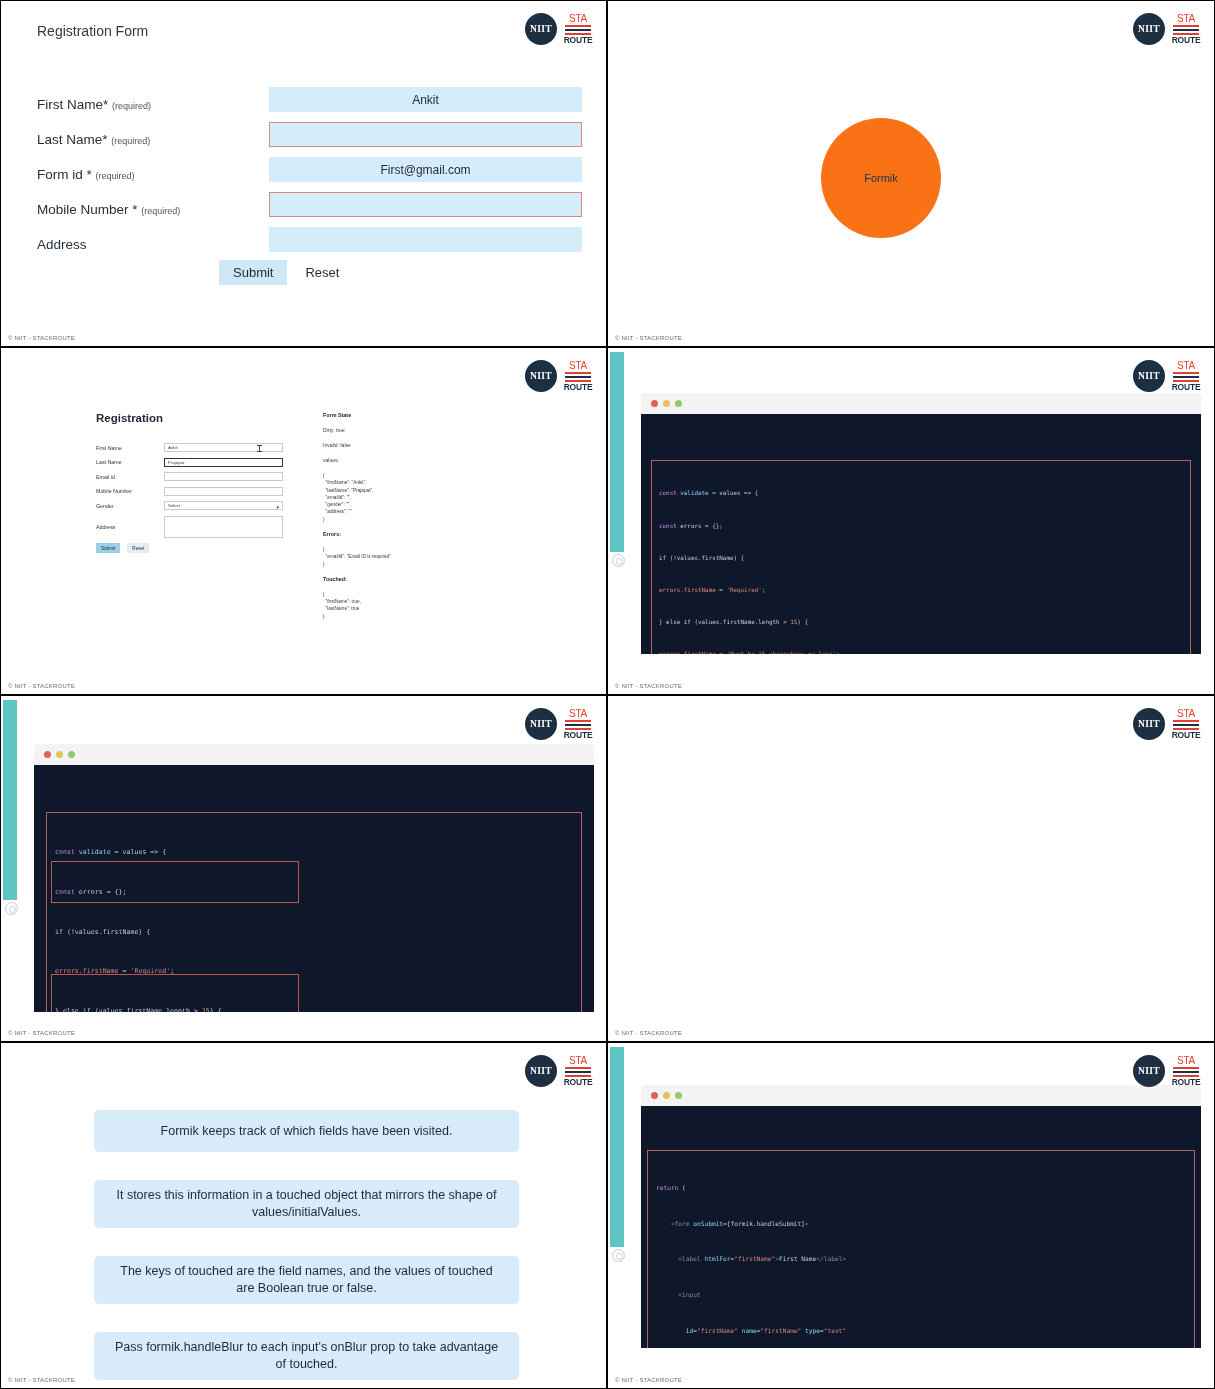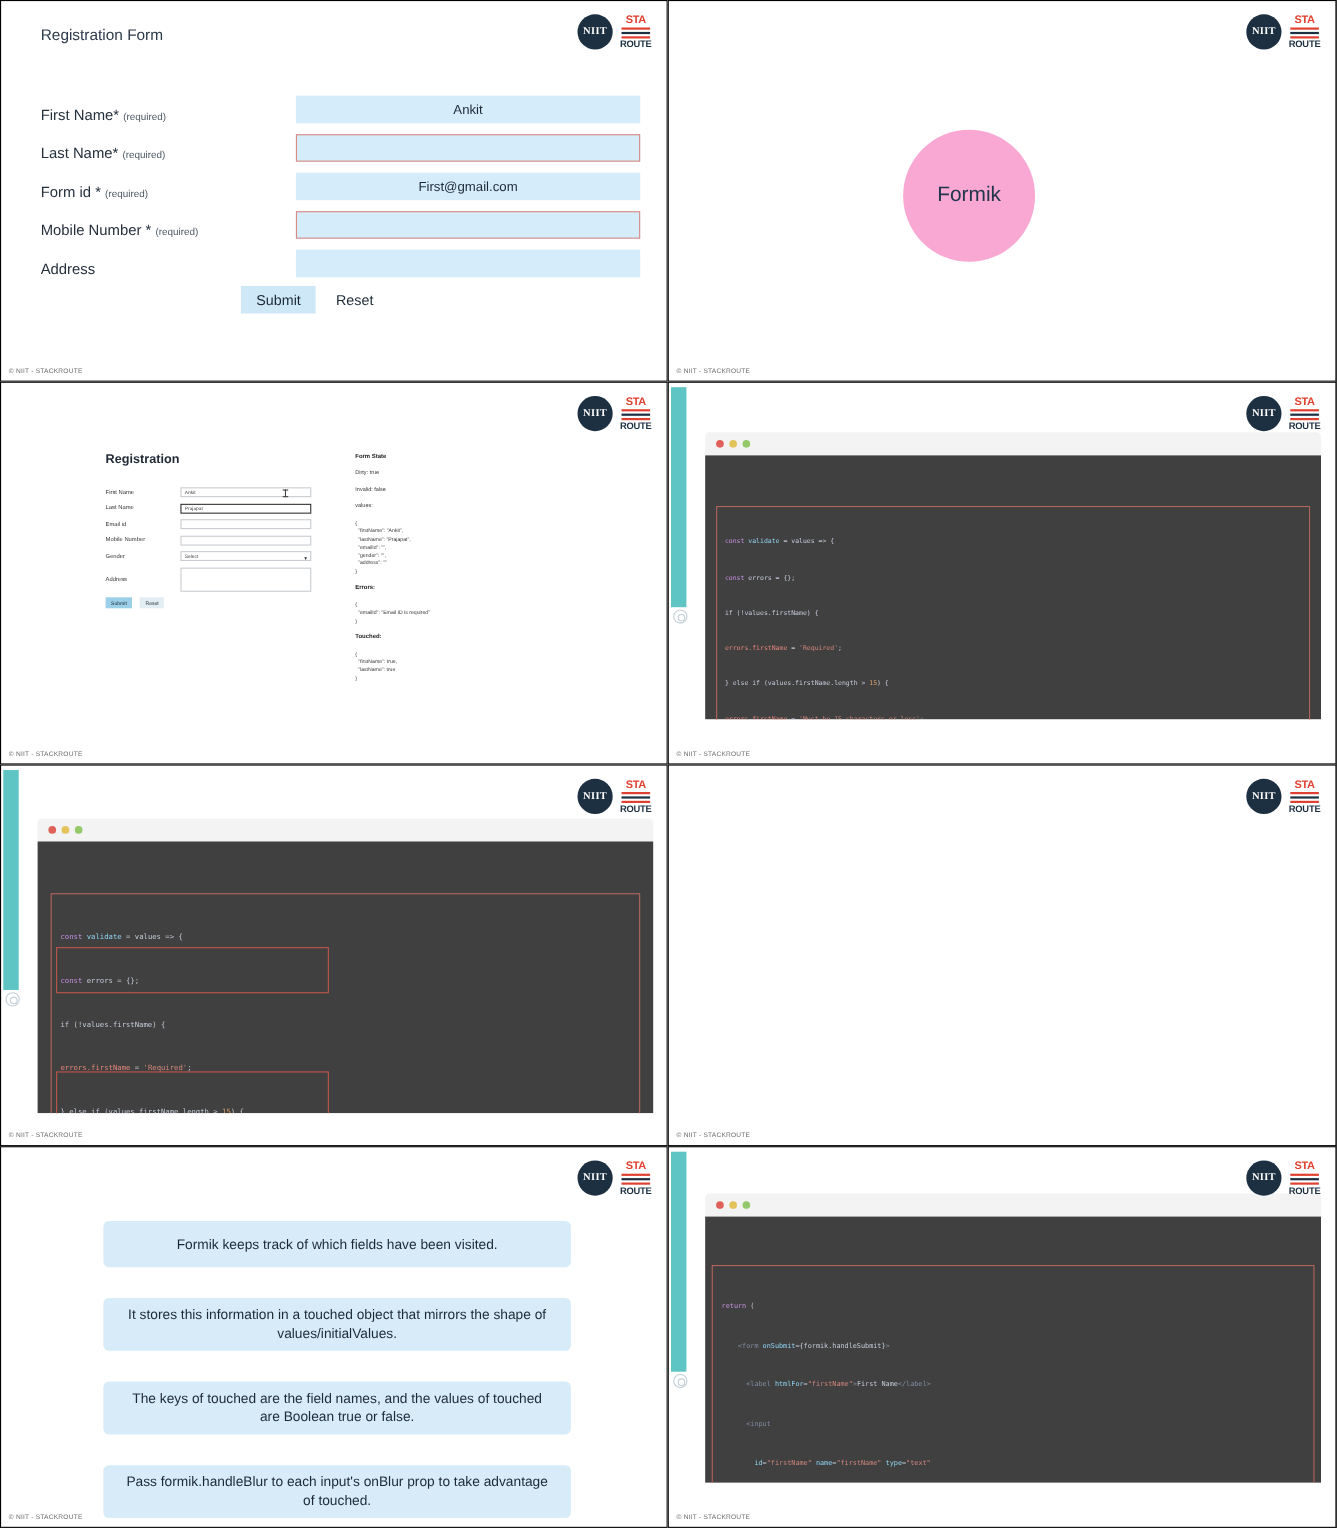--- a/index.html
+++ b/index.html
@@ -33,21 +33,21 @@
     background: #1d3042;
     display: flex; align-items: center; justify-content: center;
     color: #fff; font-size: 9.5px; font-weight: bold; letter-spacing: .3px;
     font-family: "Liberation Serif", serif;
   }
   .logo-sr {
     display: flex; flex-direction: column; align-items: center;
     line-height: 1; width: 28px;
   }
   .logo-sr .sr-top {
-    font-size: 10px; font-weight: bold; color: #e0402f;
+    font-size: 10px; font-weight: normal; color: #e0402f;
     font-family: "Liberation Sans", sans-serif; letter-spacing: -.3px;
   }
   .logo-sr .sr-mid {
     width: 26px; height: 10px; margin: 1px 0;
     position: relative;
   }
   .logo-sr .sr-mid i {
     position: absolute; left: 0; width: 26px; height: 2px;
     background: #e0402f; display: block;
   }
@@ -105,23 +105,23 @@
     font-size: 13px; color: #1d2a36; font-family: inherit; cursor: pointer;
   }
   .s1-reset {
     background: transparent; border: none; padding: 5px 2px;
     font-size: 13px; color: #1d2a36; font-family: inherit; cursor: pointer;
   }
   
   .s2-circle {
     position: absolute; left: 213px; top: 117px;
     width: 120px; height: 120px; border-radius: 50%;
-    background: #f9a8d4;
+    background: #f97316;
     display: flex; align-items: center; justify-content: center;
-    font-size: 19px; color: #21364b;
+    font-size: 11px; color: #21364b;
   }
   .s3-h { font-size: 11.5px; font-weight: bold; color: #222c38; margin-bottom: 19px; }
   .s3-frow { display: flex; align-items: center; margin-bottom: 5.5px; }
   .s3-flabel { width: 68px; font-size: 5.3px; color: #333; }
   .s3-fin {
     width: 119px; height: 9px; background: #fff;
     border: .7px solid #c8ccd0; font-size: 4.4px; color: #444;
     display: flex; align-items: center; padding-left: 3px; position: relative;
   }
   .s3-fin.focused { border: 1.1px solid #333; }
@@ -146,21 +146,21 @@
   .codewin {
     position: absolute; background: #f3f3f3;
     border-radius: 4px 4px 0 0; overflow: hidden;
   }
   .codewin .bar { height: 21px; display: flex; align-items: center; padding-left: 10px; gap: 5px; }
   .dot { width: 7px; height: 7px; border-radius: 50%; }
   .dot.r { background: #e0615a; }
   .dot.y { background: #e3c35a; }
   .dot.g { background: #94c96b; }
   .codebody {
-    background: #404040; color: #cfd6e4;
+    background: #0f172a; color: #cfd6e4;
     font-family: "DejaVu Sans Mono", "Liberation Mono", monospace;
     white-space: pre;
   }
   .coderect { border: 1px solid #b2655c; }
   .tok-kw { color: #c490e0; }
   .tok-fn { color: #8fd3f0; }
   .tok-str { color: #d0867a; }
   .tok-prop { color: #e3857a; }
   .tok-plain { color: #c3cad8; }
   .tok-tag { color: #7f8ba0; }

